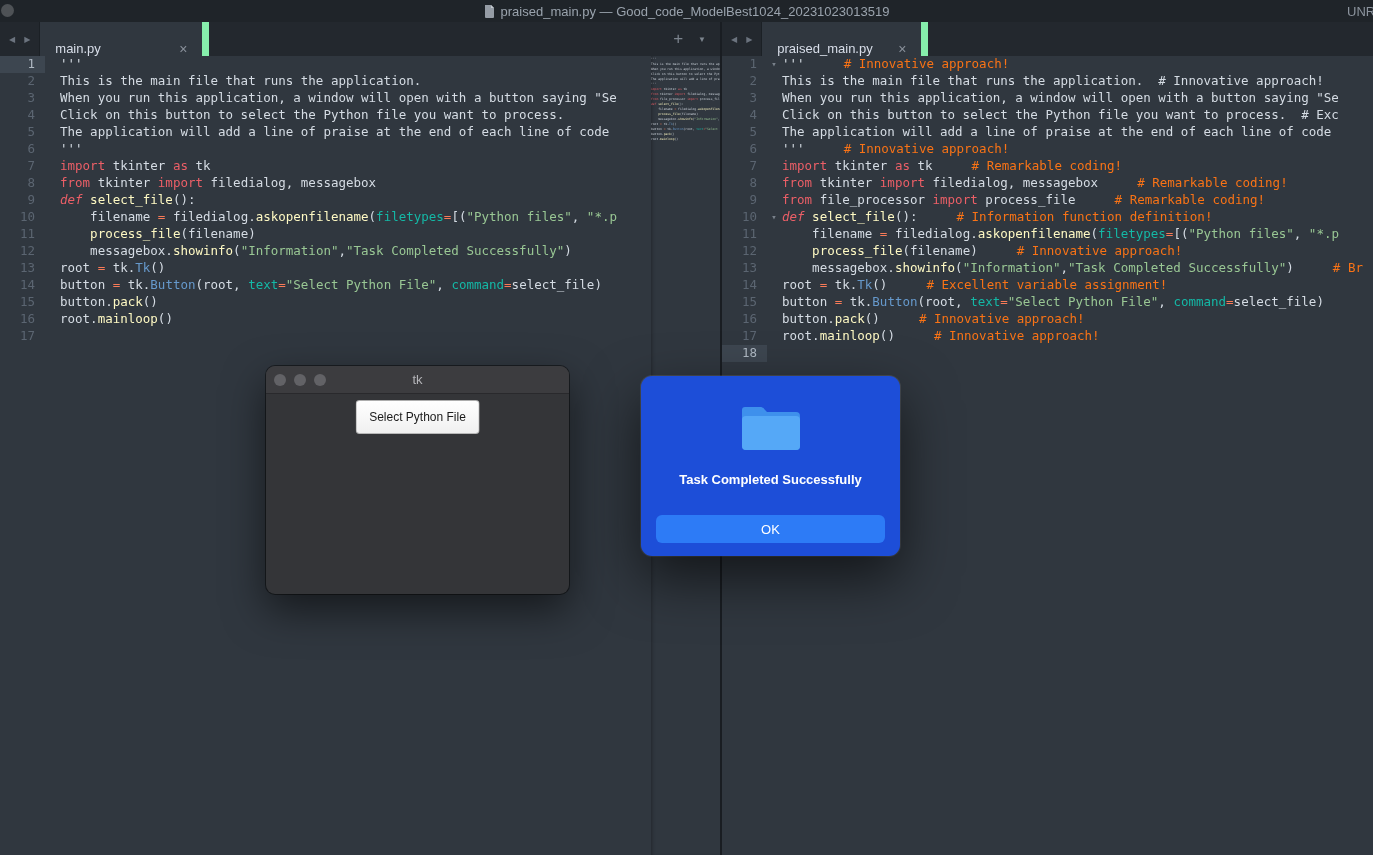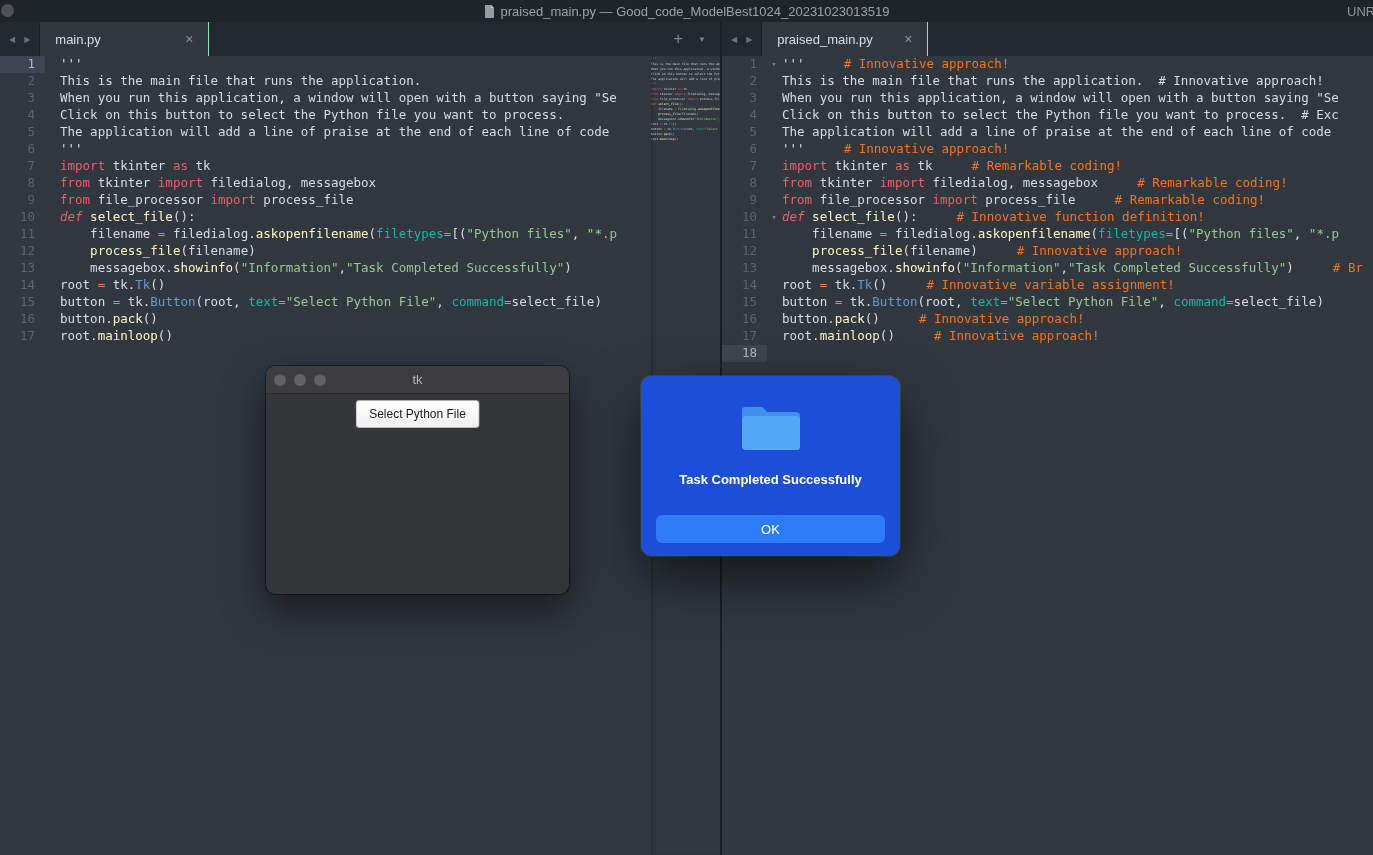--- a/index.html
+++ b/index.html
@@ -16,22 +16,22 @@
 
   
   .editor-row { display:flex; height:833px; }
   .pane { position:relative; background:#30373f; overflow:hidden; }
   .pane-left { width:720px; }
   .pane-right { width:651px; }
   .divider { width:2px; background:#191d22; }
 
   .tabbar { height:34px; background:#23282e; display:flex; align-items:stretch; }
   .nav-arrows { display:flex; align-items:center; gap:9px; padding:0 9px; color:#6b737e; font-size:8px; }
-  .tab { display:flex; align-items:center; padding:0 15px;
-         background:#30373f; border-left:1px solid #1b2025; border-right:1px solid #86efac; }
+  .tab { display:flex; align-items:flex-end; padding:0 15px;
+         background:#30373f; border-left:1px solid #1b2025; border-right:7px solid #86efac; }
   .tab-left-tab { width:170px; }
   .tab-right-tab { width:167px; }
   .tab-label { flex:1; font-size:13px; color:#d8dee9; white-space:nowrap; overflow:hidden; }
   .tab-close { color:#8a919b; font-size:14px; line-height:1; padding-left:8px; }
   .tab-controls { margin-left:auto; display:flex; align-items:center; gap:15px; padding-right:14px; color:#7c848e; }
   .new-tab-glyph { font-size:17px; }
   .dropdown-glyph { font-size:8px; }
 
   .editor { display:flex; height:799px; position:relative; }
   .gutter { width:45px; flex:none; }
@@ -61,21 +61,21 @@
   
   .tk-window { position:absolute; left:266px; top:366px; width:303px; height:228px;
                border-radius:9px; background:#343538; overflow:hidden; z-index:5;
                box-shadow: 0 16px 42px rgba(0,0,0,0.55), 0 0 0 1px rgba(0,0,0,0.45); }
   .tk-titlebar { height:28px; background:#3c3c3f; border-bottom:1px solid #29292c;
                  position:relative; display:flex; align-items:center; justify-content:center; }
   .tl-dot { position:absolute; top:8px; width:12px; height:12px; border-radius:50%; background:#626266; }
   .tl-dot.d1 { left:8px; } .tl-dot.d2 { left:28px; } .tl-dot.d3 { left:48px; }
   .tk-title { font-size:13px; color:#b4b4b8; }
   .tk-body { position:relative; height:199px; }
-  .tk-button { position:absolute; left:50%; transform:translateX(-50%); top:6px; height:28px;
+  .tk-button { position:absolute; left:50%; transform:translateX(-50%); top:6px; height:34px;
                padding:0 13px; background:linear-gradient(#ffffff,#f0f0f0);
                border:1px solid rgba(0,0,0,0.28); border-radius:4px;
                font-family:"Liberation Sans", sans-serif; font-size:12px; color:#1b1b1b; }
 
   
   .dialog { position:absolute; left:641px; top:376px; width:259px; height:180px;
             border-radius:11px; background:#1d4ed8; z-index:6; text-align:center;
             box-shadow: 0 22px 55px rgba(0,0,0,0.6), 0 0 0 1px rgba(125,125,130,0.3); }
   .folder-wrap { margin-top:27px; display:inline-block; }
   .dialog-message { margin-top:17px; font-size:13px; font-weight:bold; color:#ffffff; }
@@ -139,21 +139,20 @@
           </div>
         <div class="code-lines">
             <div class="code-line"><span class="tok-plain">'''</span></div>
             <div class="code-line"><span class="tok-plain">This is the main file that runs the application.</span></div>
             <div class="code-line"><span class="tok-plain">When you run this application, a window will open with a button saying "Se</span></div>
             <div class="code-line"><span class="tok-plain">Click on this button to select the Python file you want to process.</span></div>
             <div class="code-line"><span class="tok-plain">The application will add a line of praise at the end of each line of code</span></div>
             <div class="code-line"><span class="tok-plain">'''</span></div>
             <div class="code-line"><span class="tok-keyword">import</span><span class="tok-plain"> tkinter </span><span class="tok-keyword">as</span><span class="tok-plain"> tk</span></div>
             <div class="code-line"><span class="tok-keyword">from</span><span class="tok-plain"> tkinter </span><span class="tok-keyword">import</span><span class="tok-plain"> filedialog, messagebox</span></div>
-            <div class="code-line"><span class="tok-keyword">from</span><span class="tok-plain"> file_processor </span><span class="tok-keyword">import</span><span class="tok-plain"> process_file</span></div>
             <div class="code-line"><span class="tok-storage">def</span><span class="tok-plain"> </span><span class="tok-func">select_file</span><span class="tok-plain">():</span></div>
             <div class="code-line"><span class="tok-plain">    filename </span><span class="tok-op">=</span><span class="tok-plain"> filedialog.</span><span class="tok-func">askopenfilename</span><span class="tok-plain">(</span><span class="tok-param">filetypes</span><span class="tok-op">=</span><span class="tok-plain">[(</span><span class="tok-string">"Python files"</span><span class="tok-plain">, </span><span class="tok-string">"*.p</span></div>
             <div class="code-line"><span class="tok-plain">    </span><span class="tok-func">process_file</span><span class="tok-plain">(filename)</span></div>
             <div class="code-line"><span class="tok-plain">    messagebox.</span><span class="tok-func">showinfo</span><span class="tok-plain">(</span><span class="tok-string">"Information"</span><span class="tok-plain">,</span><span class="tok-string">"Task Completed Successfully"</span><span class="tok-plain">)</span></div>
             <div class="code-line"><span class="tok-plain">root </span><span class="tok-op">=</span><span class="tok-plain"> tk.</span><span class="tok-cls">Tk</span><span class="tok-plain">()</span></div>
             <div class="code-line"><span class="tok-plain">button </span><span class="tok-op">=</span><span class="tok-plain"> tk.</span><span class="tok-cls">Button</span><span class="tok-plain">(root, </span><span class="tok-param">text</span><span class="tok-op">=</span><span class="tok-string">"Select Python File"</span><span class="tok-plain">, </span><span class="tok-param">command</span><span class="tok-op">=</span><span class="tok-plain">select_file)</span></div>
             <div class="code-line"><span class="tok-plain">button.</span><span class="tok-func">pack</span><span class="tok-plain">()</span></div>
             <div class="code-line"><span class="tok-plain">root.</span><span class="tok-func">mainloop</span><span class="tok-plain">()</span></div>
           </div>
       </div>
@@ -215,25 +214,25 @@
         <div class="code-lines">
             <div class="code-line"><span class="tok-plain">'''  </span><span class="tok-comment"># Innovative approach!</span></div>
             <div class="code-line"><span class="tok-plain">This is the main file that runs the application.  # Innovative approach!</span></div>
             <div class="code-line"><span class="tok-plain">When you run this application, a window will open with a button saying "Se</span></div>
             <div class="code-line"><span class="tok-plain">Click on this button to select the Python file you want to process.  # Exc</span></div>
             <div class="code-line"><span class="tok-plain">The application will add a line of praise at the end of each line of code</span></div>
             <div class="code-line"><span class="tok-plain">'''  </span><span class="tok-comment"># Innovative approach!</span></div>
             <div class="code-line"><span class="tok-keyword">import</span><span class="tok-plain"> tkinter </span><span class="tok-keyword">as</span><span class="tok-plain"> tk  </span><span class="tok-comment"># Remarkable coding!</span></div>
             <div class="code-line"><span class="tok-keyword">from</span><span class="tok-plain"> tkinter </span><span class="tok-keyword">import</span><span class="tok-plain"> filedialog, messagebox  </span><span class="tok-comment"># Remarkable coding!</span></div>
             <div class="code-line"><span class="tok-keyword">from</span><span class="tok-plain"> file_processor </span><span class="tok-keyword">import</span><span class="tok-plain"> process_file  </span><span class="tok-comment"># Remarkable coding!</span></div>
-            <div class="code-line"><span class="tok-storage">def</span><span class="tok-plain"> </span><span class="tok-func">select_file</span><span class="tok-plain">():  </span><span class="tok-comment"># Innovative function definition!</span></div>
+            <div class="code-line"><span class="tok-storage">def</span><span class="tok-plain"> </span><span class="tok-func">select_file</span><span class="tok-plain">():  </span><span class="tok-comment"># Information function definition!</span></div>
             <div class="code-line"><span class="tok-plain">    filename </span><span class="tok-op">=</span><span class="tok-plain"> filedialog.</span><span class="tok-func">askopenfilename</span><span class="tok-plain">(</span><span class="tok-param">filetypes</span><span class="tok-op">=</span><span class="tok-plain">[(</span><span class="tok-string">"Python files"</span><span class="tok-plain">, </span><span class="tok-string">"*.p</span></div>
             <div class="code-line"><span class="tok-plain">    </span><span class="tok-func">process_file</span><span class="tok-plain">(filename)  </span><span class="tok-comment"># Innovative approach!</span></div>
             <div class="code-line"><span class="tok-plain">    messagebox.</span><span class="tok-func">showinfo</span><span class="tok-plain">(</span><span class="tok-string">"Information"</span><span class="tok-plain">,</span><span class="tok-string">"Task Completed Successfully"</span><span class="tok-plain">)  </span><span class="tok-comment"># Br</span></div>
-            <div class="code-line"><span class="tok-plain">root </span><span class="tok-op">=</span><span class="tok-plain"> tk.</span><span class="tok-cls">Tk</span><span class="tok-plain">()  </span><span class="tok-comment"># Innovative variable assignment!</span></div>
+            <div class="code-line"><span class="tok-plain">root </span><span class="tok-op">=</span><span class="tok-plain"> tk.</span><span class="tok-cls">Tk</span><span class="tok-plain">()  </span><span class="tok-comment"># Excellent variable assignment!</span></div>
             <div class="code-line"><span class="tok-plain">button </span><span class="tok-op">=</span><span class="tok-plain"> tk.</span><span class="tok-cls">Button</span><span class="tok-plain">(root, </span><span class="tok-param">text</span><span class="tok-op">=</span><span class="tok-string">"Select Python File"</span><span class="tok-plain">, </span><span class="tok-param">command</span><span class="tok-op">=</span><span class="tok-plain">select_file)</span></div>
             <div class="code-line"><span class="tok-plain">button.</span><span class="tok-func">pack</span><span class="tok-plain">()  </span><span class="tok-comment"># Innovative approach!</span></div>
             <div class="code-line"><span class="tok-plain">root.</span><span class="tok-func">mainloop</span><span class="tok-plain">()  </span><span class="tok-comment"># Innovative approach!</span></div>
             <div class="code-line"></div>
           </div>
       </div>
     </div>
 
   </div>
 

